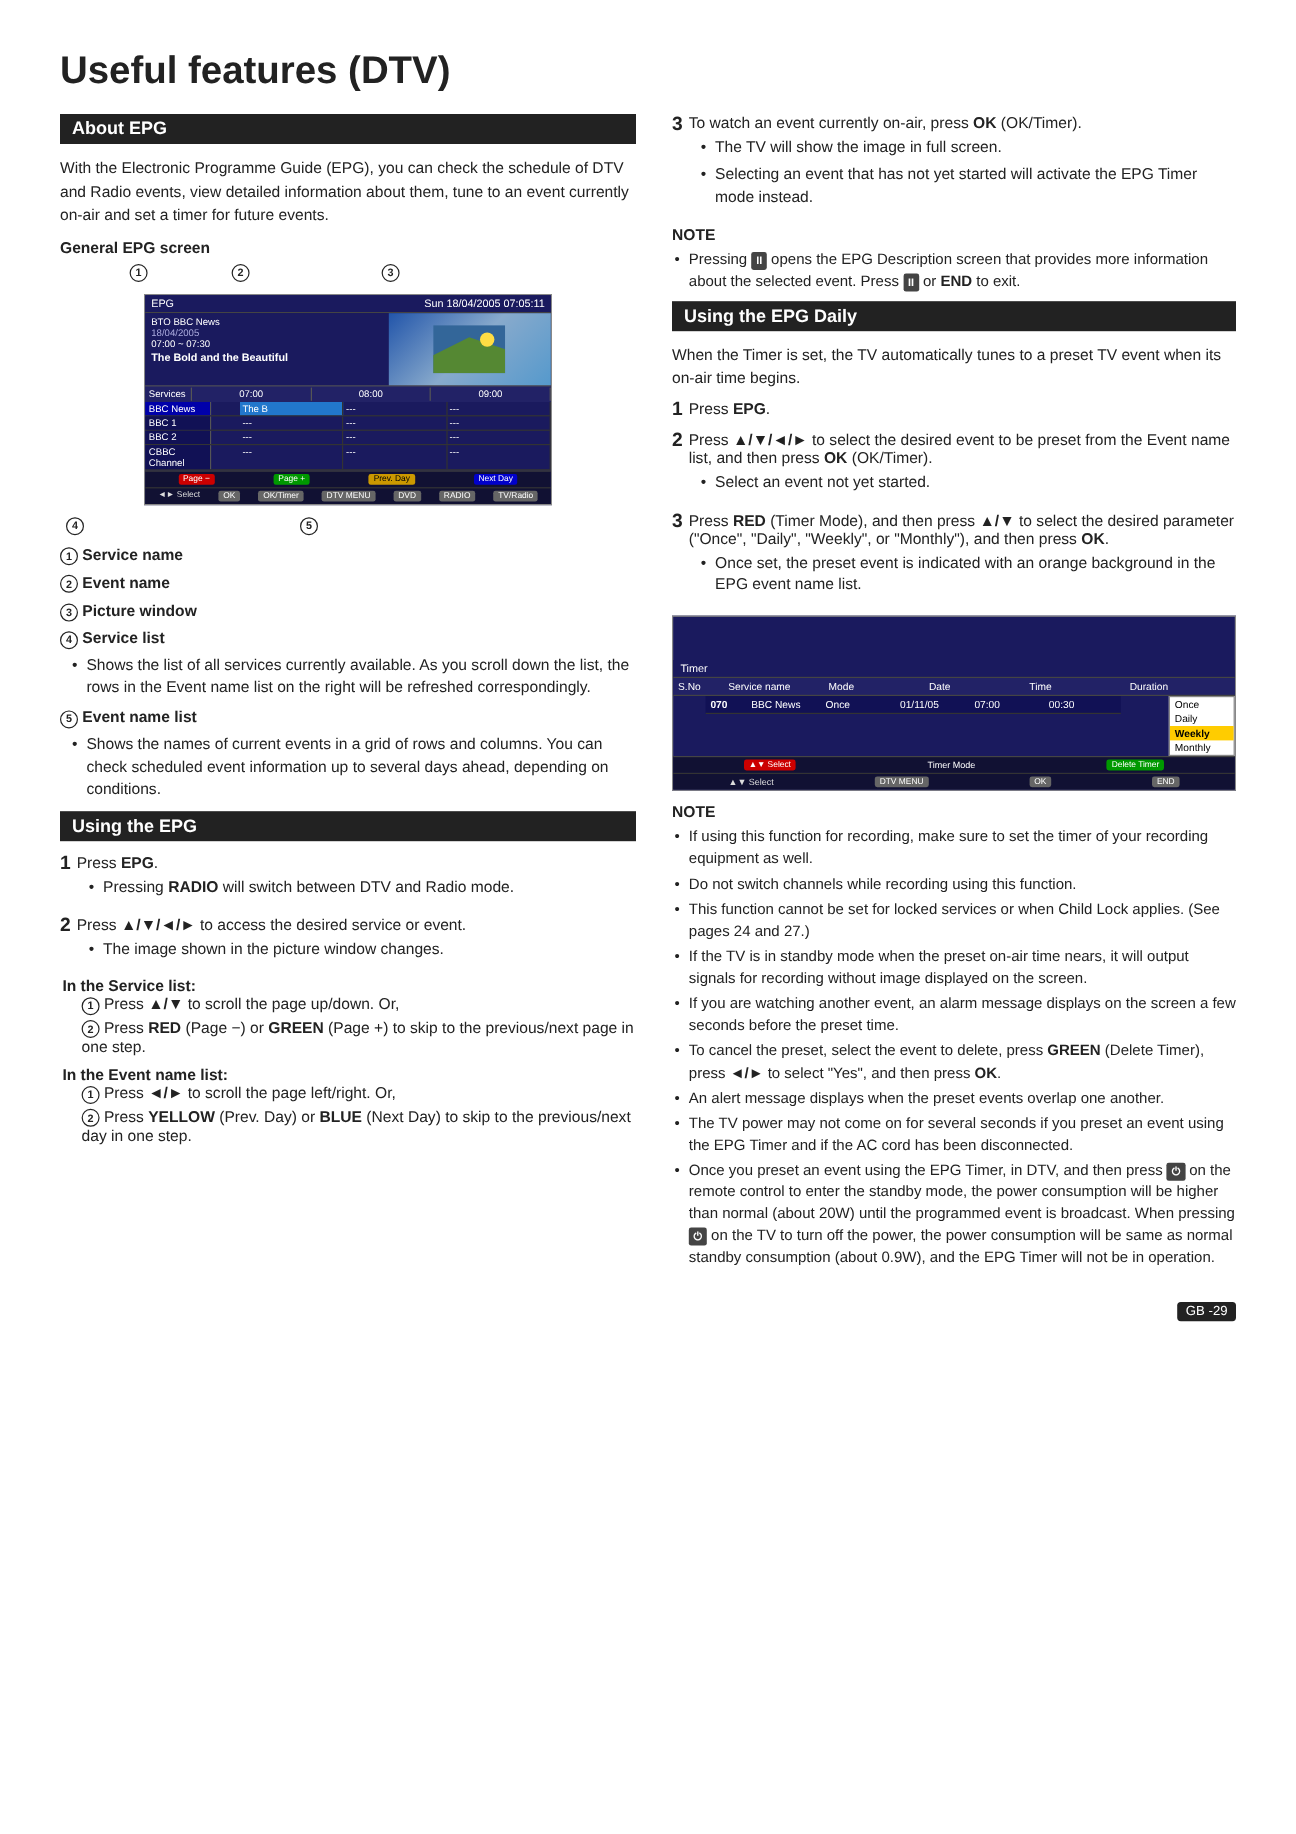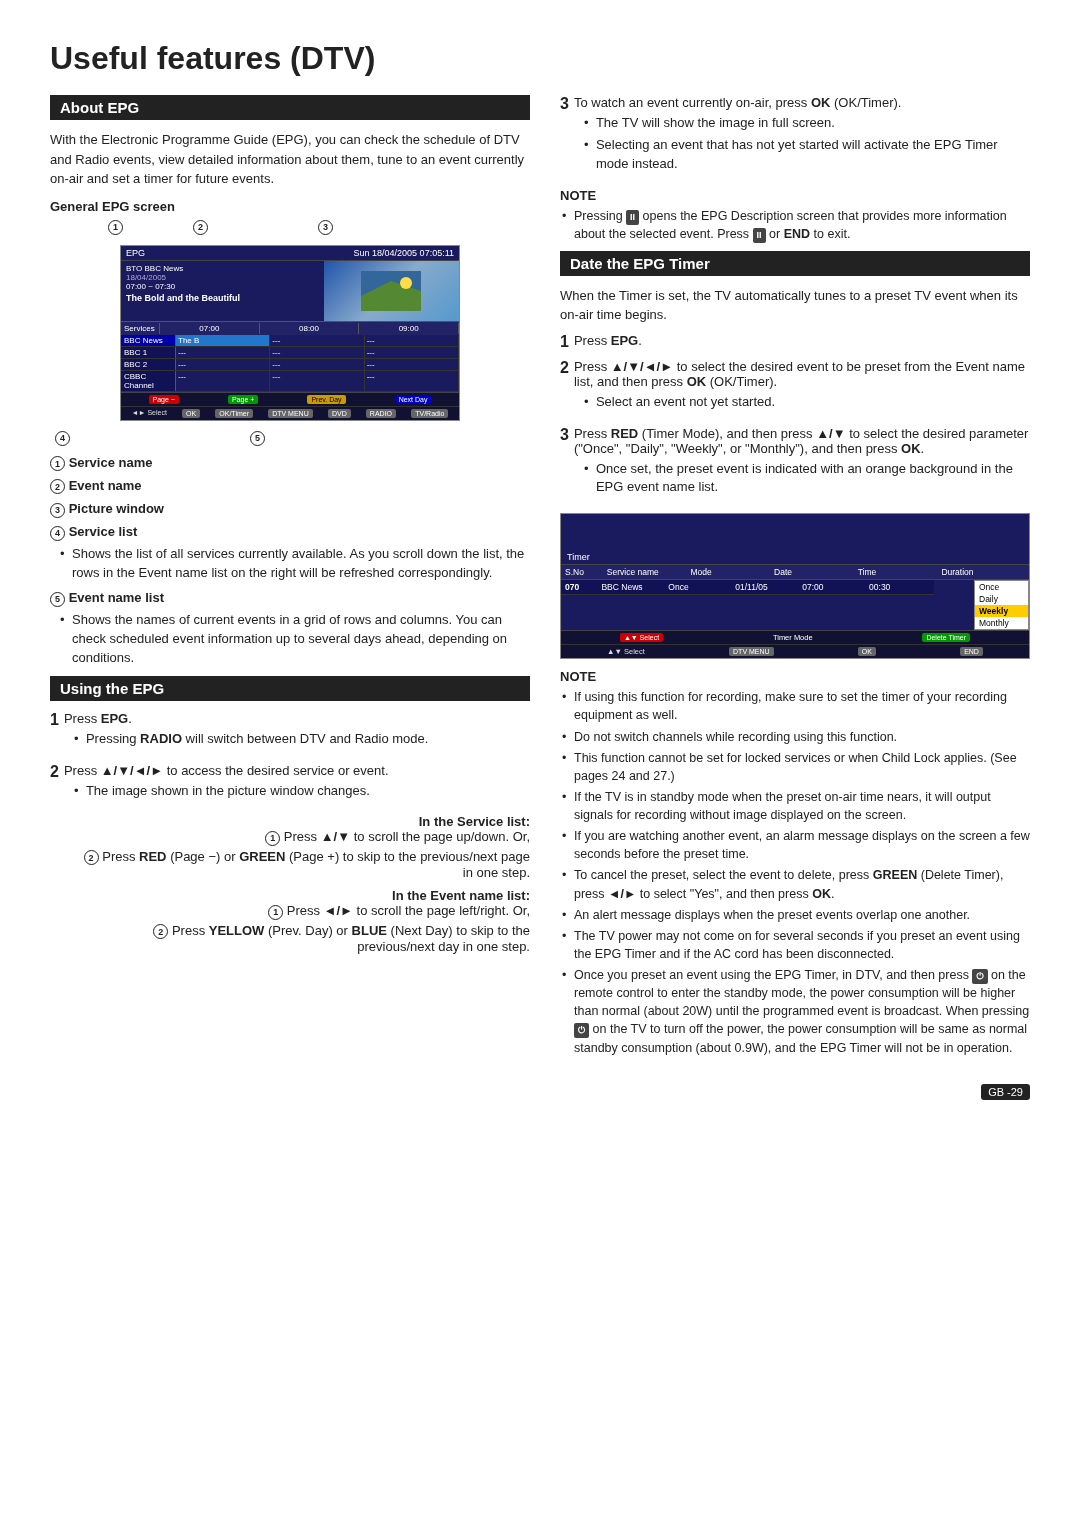--- a/index.html
+++ b/index.html
@@ -128,20 +128,21 @@
     }
     .epg-service {
       width: 55px;
       padding: 1px 3px;
       border-right: 1px solid #555;
       background: #111155;
     }
     .epg-events {
       display: flex;
       flex: 1;
+      padding-left: 24px;
     }
     .epg-event {
       flex: 1;
       padding: 1px 2px;
       border-right: 1px solid #333;
       overflow: hidden;
       white-space: nowrap;
     }
     .epg-event.selected {
       background: #2277cc;
@@ -325,22 +326,21 @@
     .note-bullet-list li::before {
       content: "•";
       position: absolute;
       left: 2px;
     }
     .in-list-label {
       font-weight: bold;
       font-size: 13px;
     }
     .sub-indent {
-      margin-left: 16px;
-      text-align: right;
+      margin-left: 2px;
     }
   </style>
 </head>
 <body>
 
 <h1 class="page-title">Useful features (DTV)</h1>
 
 <div class="two-col">
 
   <div class="col-left">
@@ -533,21 +533,21 @@
     </div>
 
     <div class="note-box">
       <div class="note-title">NOTE</div>
       <ul class="note-bullet-list">
         <li>Pressing <span class="inline-btn">II</span> opens the EPG Description screen that provides more information about the selected event. Press <span class="inline-btn">II</span> or <b>END</b> to exit.</li>
       </ul>
     </div>
 
     <div>
-      <div class="section-header">Date the EPG Timer</div>
+      <div class="section-header">Using the EPG Daily</div>
       <p>When the Timer is set, the TV automatically tunes to a preset TV event when its on-air time begins.</p>
 
       <div class="step-row">
         <span class="step-number">1</span>
         <div class="step-content">
           Press <b>EPG</b>.
         </div>
       </div>
 
       <div class="step-row">
@@ -575,21 +575,21 @@
           <span>Timer</span>
         </div>
         <div class="timer-col-headers">
           <span class="sno">S.No</span>
           <span>Service name</span>
           <span>Mode</span>
           <span>Date</span>
           <span>Time</span>
           <span>Duration</span>
         </div>
-        <div style="display:flex;">
+        <div style="display:flex;padding-left:27px;">
           <div style="flex:1;">
             <div class="timer-data-row">
               <span class="sno">070</span>
               <span>BBC News</span>
               <span>Once</span>
               <span>01/11/05</span>
               <span>07:00</span>
               <span>00:30</span>
             </div>
           </div>

